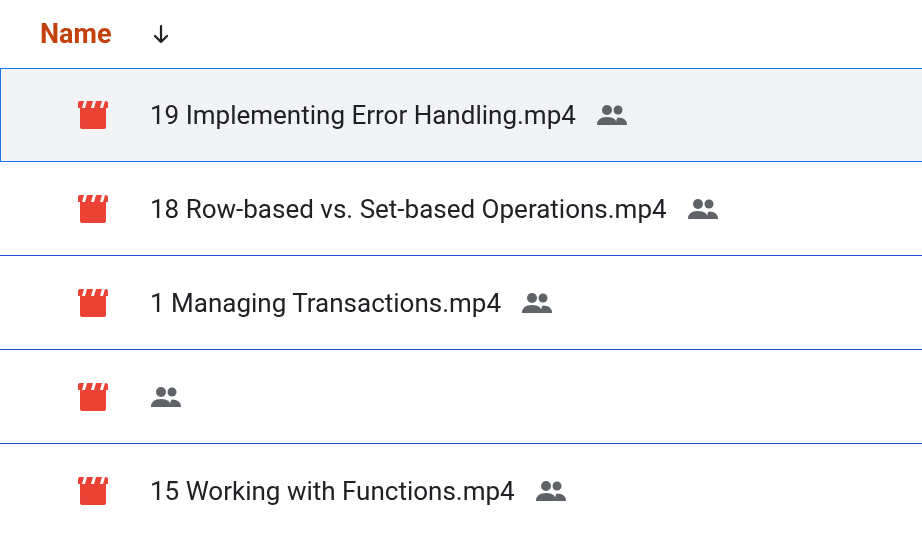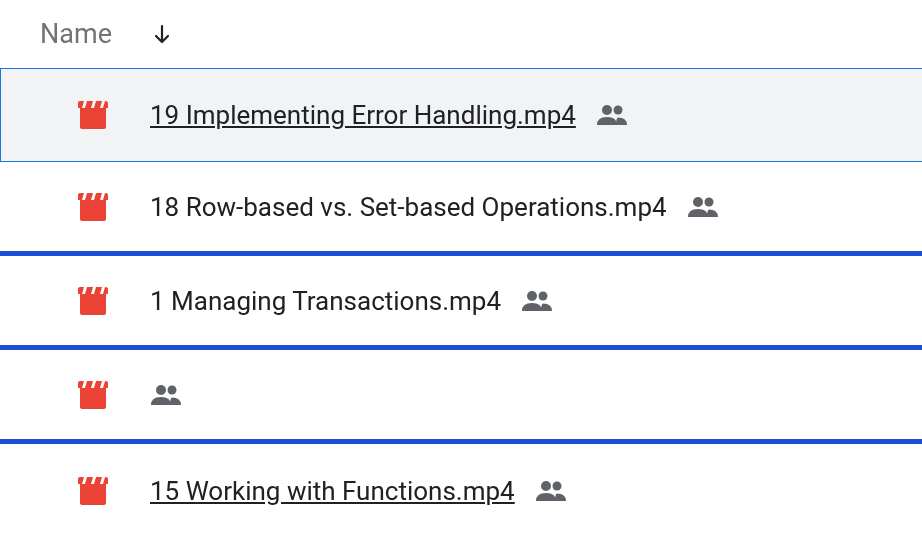--- a/index.html
+++ b/index.html
@@ -11,54 +11,52 @@
       overflow: hidden;
     }
     .header {
       display: flex;
       align-items: center;
       padding: 18px 0 18px 40px;
       gap: 48px;
     }
     .header-name {
       font-size: 27px;
-      font-weight: 400;
-      color: #737373;
+      font-weight: 700;
+      color: #c2410c;
       cursor: pointer;
     }
     .sort-arrow {
       cursor: pointer;
       display: flex;
       align-items: center;
       margin-left: -10px;
     }
     .file-list {
       width: 100%;
     }
     .file-row {
       display: flex;
       align-items: center;
       padding: 0 0 0 40px;
       height: 94px;
-      border-bottom: 5px solid #1d4ed8;
+      border-bottom: 1px solid #1d4ed8;
       cursor: pointer;
       gap: 42px;
     }
     .file-row.selected {
       background: #f1f3f4;
       border: 1px solid #1a73e8;
       border-right: none;
       border-left: none;
       border-bottom: 1px solid #1a73e8;
       box-shadow: inset 1px 0 0 #1a73e8;
-      text-decoration: underline;
     }
     .file-row:last-child {
       border-bottom: none;
-      text-decoration: underline;
     }
     .file-icon {
       display: flex;
       align-items: center;
       margin-left: 38px;
       flex-shrink: 0;
     }
     .video-icon {
       width: 30px;
       height: 28px;

